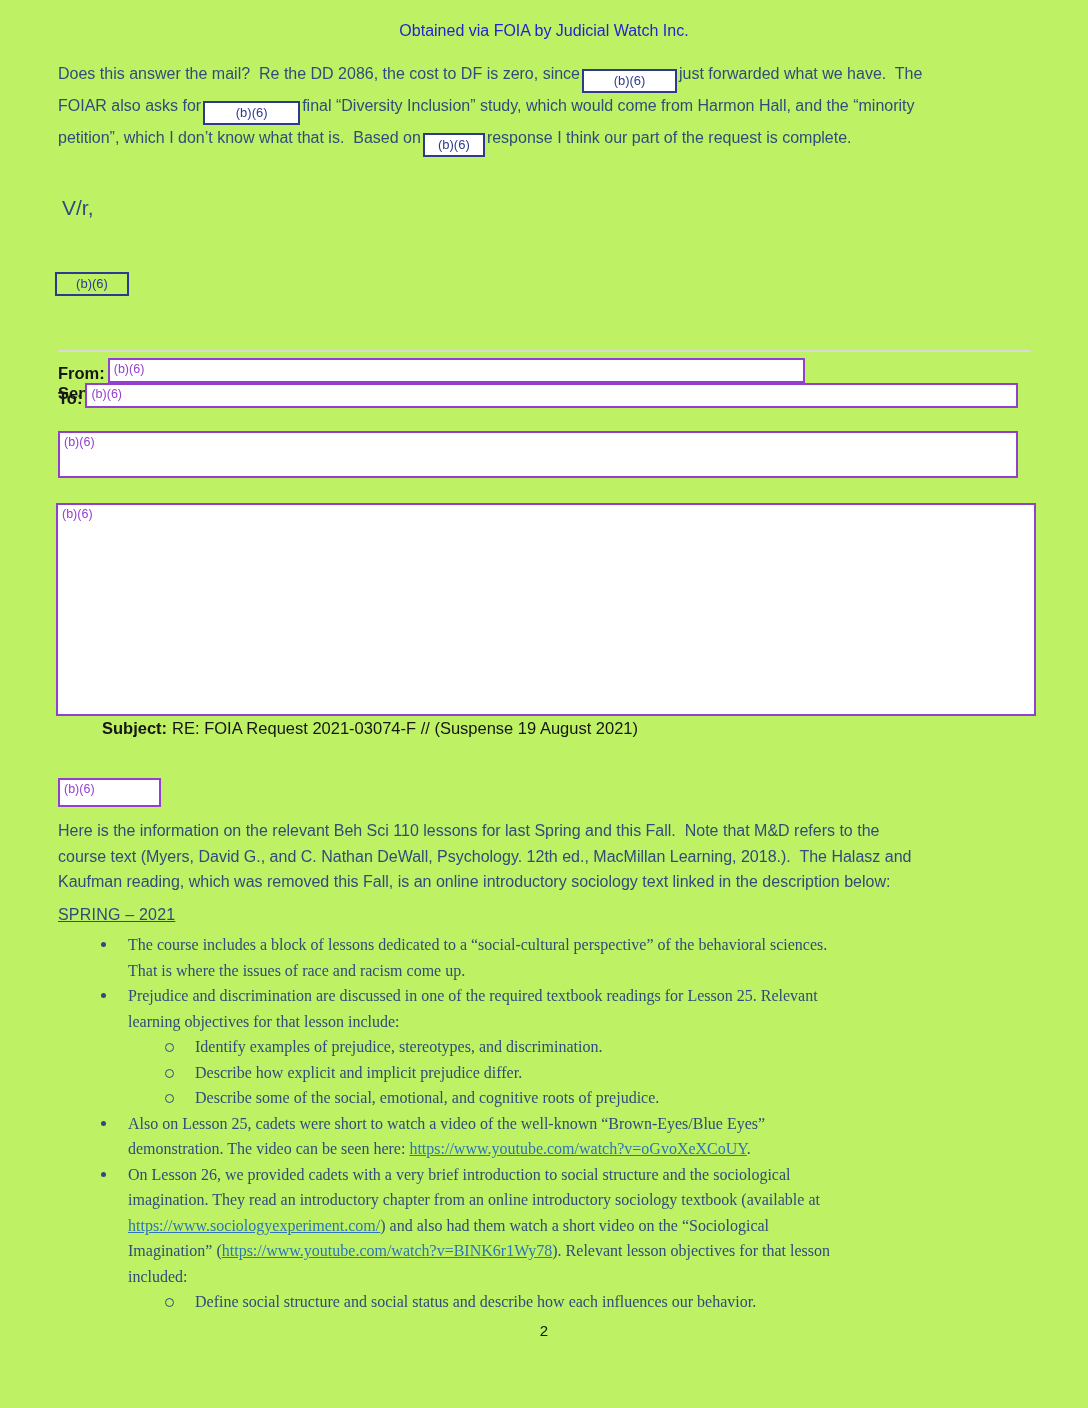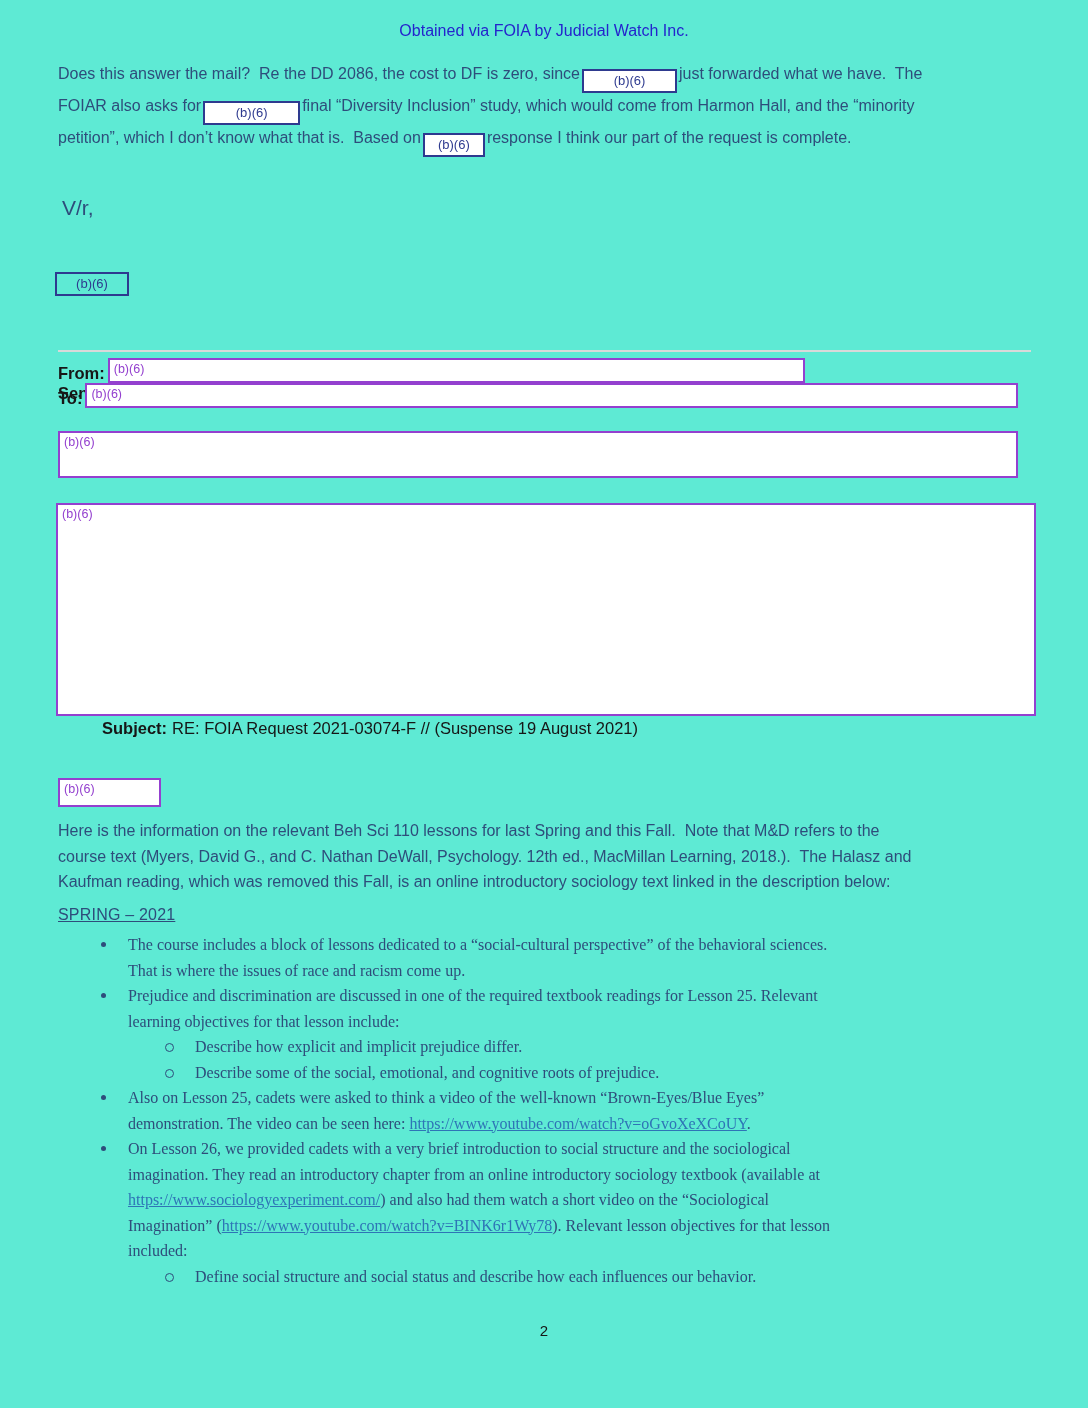--- a/index.html
+++ b/index.html
@@ -1,17 +1,17 @@
 <!DOCTYPE html>
 <html><head>
 <meta charset="utf-8">
 <style>
   html,body { margin:0; padding:0; background:#ffffff; }
   .page {
-    position:relative; width:1088px; height:1408px; background:#5eead4;
+    position:relative; width:1088px; height:1408px; background:#bef264;
     font-family:"Liberation Sans","DejaVu Sans",sans-serif;
     color:#2e4d7b; overflow:hidden;
   }
   .abs { position:absolute; }
   .watermark {
     top:22px; left:0; width:100%; text-align:center;
     color:#2424cd; font-size:16px;
   }
   .para {
     left:58px; width:1000px; font-size:16px; line-height:25.5px;
@@ -104,22 +104,23 @@
 
   <div class="abs pbox" style="left:58px; top:778px; width:103px; height:29px;">(b)(6)</div>
 
   <div class="abs para" style="top:818px;"><span>Here is the information on the relevant Beh Sci 110 lessons for last Spring and this Fall.  Note that M&amp;D refers to the</span><br><span>course text (Myers, David G., and C. Nathan DeWall, Psychology. 12th ed., MacMillan Learning, 2018.).  The Halasz and</span><br><span>Kaufman reading, which was removed this Fall, is an online introductory sociology text linked in the description below:</span></div>
 
   <div class="abs spring-heading">SPRING – 2021</div>
 
   <div class="abs bullets">
       <div class="bullet-item"><span class="marker"></span><span>The course includes a block of lessons dedicated to a “social-cultural perspective” of the behavioral sciences.</span><br><span>That is where the issues of race and racism come up.</span></div>
       <div class="bullet-item"><span class="marker"></span><span>Prejudice and discrimination are discussed in one of the required textbook readings for Lesson 25. Relevant</span><br><span>learning objectives for that lesson include:</span></div>
+      <div class="bullet-item sub"><span class="marker"></span><span>Identify examples of prejudice, stereotypes, and discrimination.</span></div>
       <div class="bullet-item sub"><span class="marker"></span><span>Describe how explicit and implicit prejudice differ.</span></div>
       <div class="bullet-item sub"><span class="marker"></span><span>Describe some of the social, emotional, and cognitive roots of prejudice.</span></div>
-      <div class="bullet-item"><span class="marker"></span><span>Also on Lesson 25, cadets were asked to think a video of the well-known “Brown-Eyes/Blue Eyes”</span><br><span>demonstration. The video can be seen here: </span><a class="doclink">https://www.youtube.com/watch?v=oGvoXeXCoUY</a><span>.</span></div>
+      <div class="bullet-item"><span class="marker"></span><span>Also on Lesson 25, cadets were short to watch a video of the well-known “Brown-Eyes/Blue Eyes”</span><br><span>demonstration. The video can be seen here: </span><a class="doclink">https://www.youtube.com/watch?v=oGvoXeXCoUY</a><span>.</span></div>
       <div class="bullet-item"><span class="marker"></span><span>On Lesson 26, we provided cadets with a very brief introduction to social structure and the sociological</span><br><span>imagination. They read an introductory chapter from an online introductory sociology textbook (available at</span><br><a class="doclink">https://www.sociologyexperiment.com/</a><span>) and also had them watch a short video on the “Sociological</span><br><span>Imagination” (</span><a class="doclink">https://www.youtube.com/watch?v=BINK6r1Wy78</a><span>). Relevant lesson objectives for that lesson</span><br><span>included:</span></div>
       <div class="bullet-item sub"><span class="marker"></span><span>Define social structure and social status and describe how each influences our behavior.</span></div>
     </div>
 
   <div class="abs page-number">2</div>
 
 </div>
 
 </body></html>

